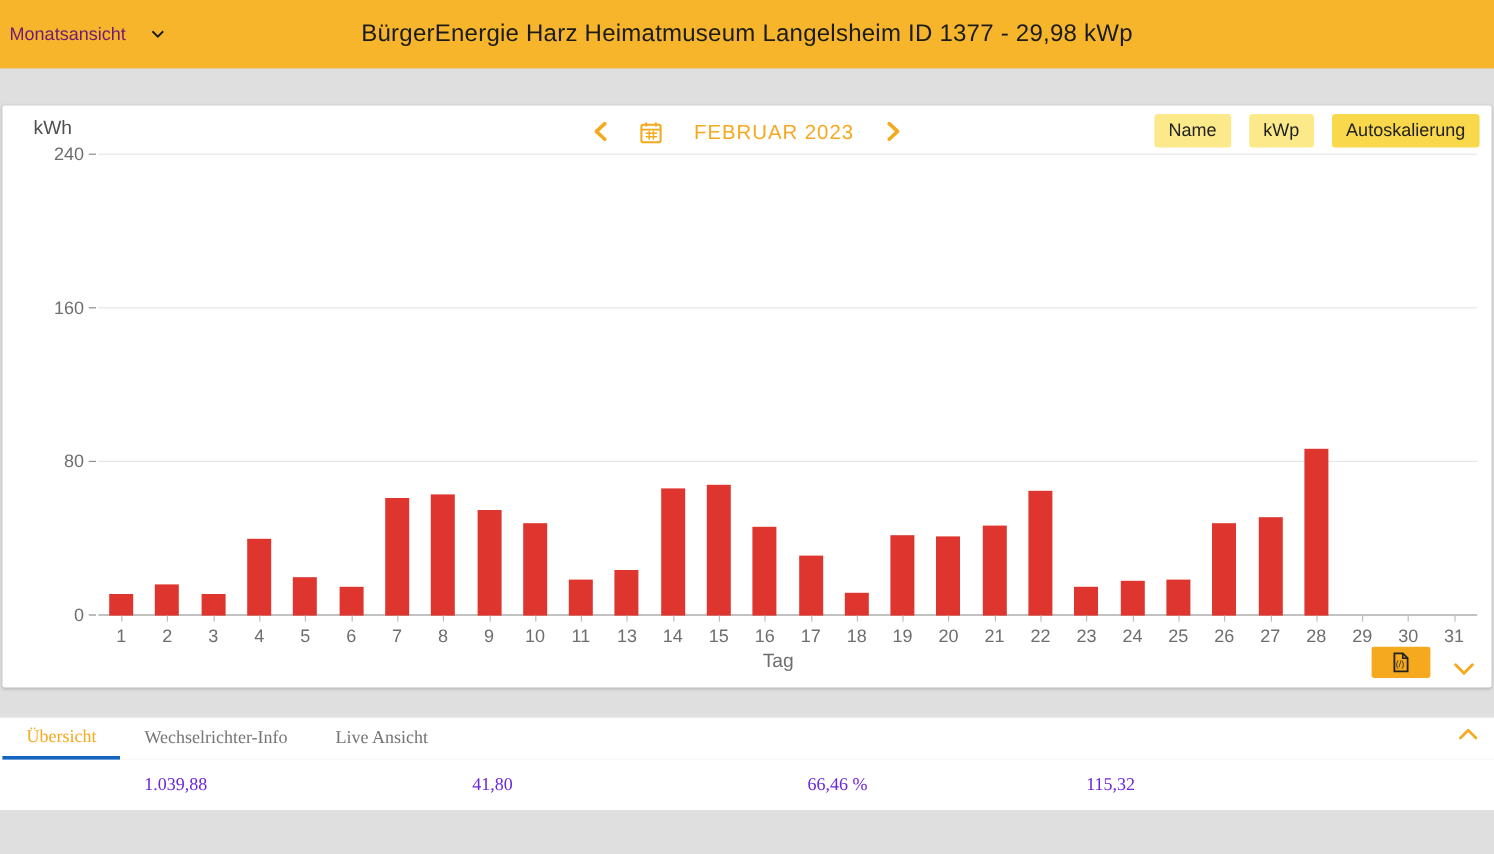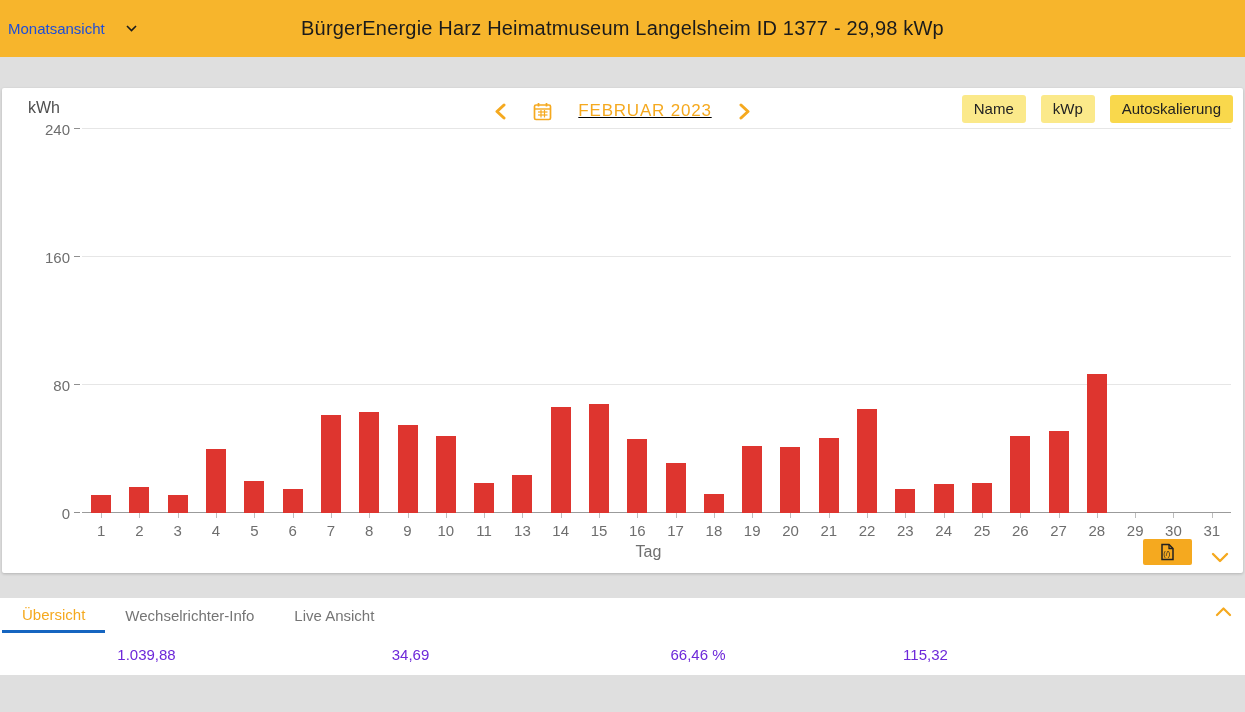--- a/index.html
+++ b/index.html
@@ -12,38 +12,38 @@
   }
 
   
   .app-header {
     height:57px; background:#F7B52C; position:relative;
     display:flex; align-items:center;
   }
   .view-switcher {
     position:absolute; left:8px; top:0; height:100%;
     display:flex; align-items:center; gap:21px;
-    font-size:15px; color:#1d4ed8; cursor:pointer; z-index:2;
+    font-size:15px; color:#701a75; cursor:pointer; z-index:2;
   }
   .app-title {
     width:100%; text-align:center;
     font-size:20px; color:#1b1b1b; letter-spacing:0.2px;
   }
 
   
   .chart-card {
     position:relative; margin:31px 2px 0; height:485px;
     background:#fff; border-radius:2px;
     box-shadow:0 1px 3px rgba(0,0,0,0.2);
   }
   .kwh-label { position:absolute; left:26px; top:11px; font-size:16px; color:#4f4f4f; }
 
   .month-nav {
     position:absolute; top:13px; left:0; right:0;
-    display:flex; justify-content:center; align-items:center; gap:26px;text-decoration:underline;
+    display:flex; justify-content:center; gap:26px;
   }
   .month-label { color:#F5A91F; font-size:17px; letter-spacing:0.8px; }
   .nav-arrow { display:flex; cursor:pointer; }
 
   .chip-row { position:absolute; top:7px; right:10px; display:flex; gap:15px; }
   .chip {
     border:none; background:#FBE98A; color:#222;
     font-family:inherit; font-size:15px; padding:5px 12px 6px;
     border-radius:3px; cursor:pointer;
   }
@@ -85,21 +85,21 @@
   }
   .export-btn {
     position:absolute; right:51px; bottom:8px;
     width:49px; height:26px; border:none; border-radius:2px;
     background:#F5A91F; display:flex; align-items:center; justify-content:center;
     cursor:pointer;
   }
   .chart-collapse { position:absolute; right:14px; bottom:10px; cursor:pointer; display:flex; }
 
   
-  .bottom-panel { margin-top:25px; }
+  .bottom-panel { margin-top:25px;font-family:Liberation Serif, serif; }
   .tabs-row {
     height:35px; background:#fff; position:relative;
     display:flex; align-items:stretch; padding-left:2px;
   }
   .tab {
     display:flex; align-items:center; padding:0 20px;
     font-size:15px; color:#757575; cursor:pointer;
   }
   .tab.active { color:#F5A91F; border-bottom:3px solid #1565C0; }
   .panel-collapse { position:absolute; right:13px; top:9px; cursor:pointer; display:flex; }
@@ -356,19 +356,19 @@
       <span class="panel-collapse">
         <svg width="17" height="10" viewBox="0 0 17 10">
             <polyline points="2,8 8.5,1.5 15,8" fill="none" stroke="#F5A91F" stroke-width="2.2" stroke-linecap="round" stroke-linejoin="round"></polyline>
           </svg>
       </span>
     </div>
 
 
     <div class="data-row">
       <div class="cell cell-value">1.039,88</div>
-      <div class="cell cell-value">34,69</div>
+      <div class="cell cell-value">41,80</div>
       <div class="cell cell-value">66,46 %</div>
       <div class="cell cell-value">115,32</div>
     </div>
   </section>
 
 </div>
 
 </body></html>

